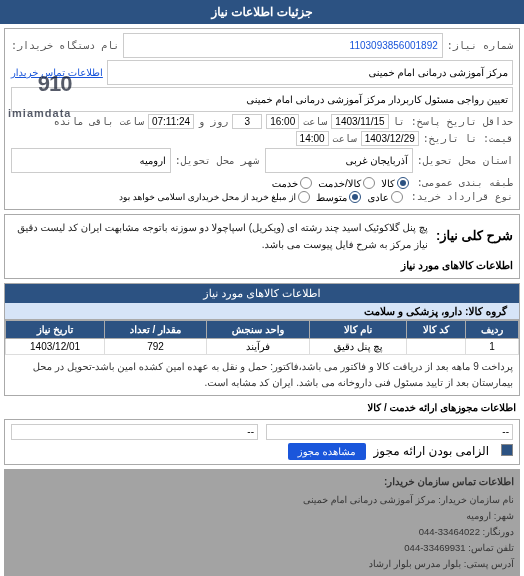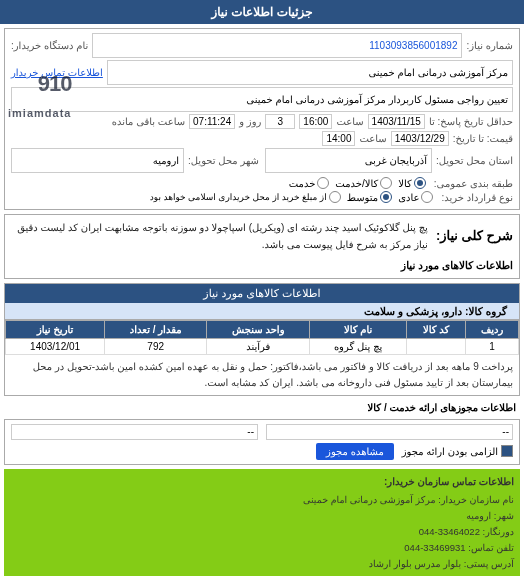--- a/index.html
+++ b/index.html
@@ -31,20 +31,21 @@
       display: flex;
       align-items: center;
       gap: 4px;
       margin-bottom: 2px;
       font-size: 10.5px;
     }
     .info-label {
       color: #555;
       white-space: nowrap;
       font-size: 10px;
+      font-family: Liberation Mono, monospace;
     }
     .info-value {
       border: 1px solid #ccc;
       padding: 6px 4px;
       background: #fff;
       min-width: 40px;
       font-size: 10px;
       flex: 1;
     }
     .info-value.blue-text {
@@ -176,35 +177,35 @@
       background: #1a56db;
       color: #fff;
       border: none;
       padding: 3px 10px;
       font-size: 10px;
       cursor: pointer;
       border-radius: 2px;
     }
     .checkbox-field {
       display: flex;
-      align-items: flex-end;
-      gap: 3px;
-      font-size: 10px;
+      align-items: flex-start;
+      gap: 12px;
+      font-size: 12px;
     }
     .checkbox-box {
       width: 12px;
       height: 12px;
       border: 1px solid #888;
       background: #fff;
     }
     .checkbox-box.checked {
       background: #2c5282;
     }
     .contact-footer {
-      background: #84cc16;
+      background: #a3a3a3;
       margin: 4px;
       padding: 4px 6px;
       font-size: 9.5px;
       color: #333;
       line-height: 1.7;
     }
     .contact-title {
       font-weight: bold;
       font-size: 10px;
       margin-bottom: 2px;
@@ -343,21 +344,21 @@
           <th>نام کالا</th>
           <th>واحد سنجش</th>
           <th>مقدار / تعداد</th>
           <th>تاریخ نیاز</th>
         </tr>
       </thead>
       <tbody>
         <tr>
           <td>1</td>
           <td></td>
-          <td>پچ پنل گروه</td>
+          <td>پچ پنل دقیق</td>
           <td>فرآیند</td>
           <td>792</td>
           <td>1403/12/01</td>
         </tr>
       </tbody>
     </table>
     <div class="notes-box">پرداخت 9 ماهه بعد از دریافت کالا و فاکتور می باشد،فاکتور: حمل و نقل به عهده امین کشده امین باشد-تحویل در محل بیمارستان بعد از تایید مسئول فنی داروخانه می باشد. ایران کد مشابه است.</div>
   </div>
 
   <div style="padding: 2px 8px; font-size:10px; font-weight:bold;">اطلاعات مجوزهای ارائه خدمت / کالا</div>

